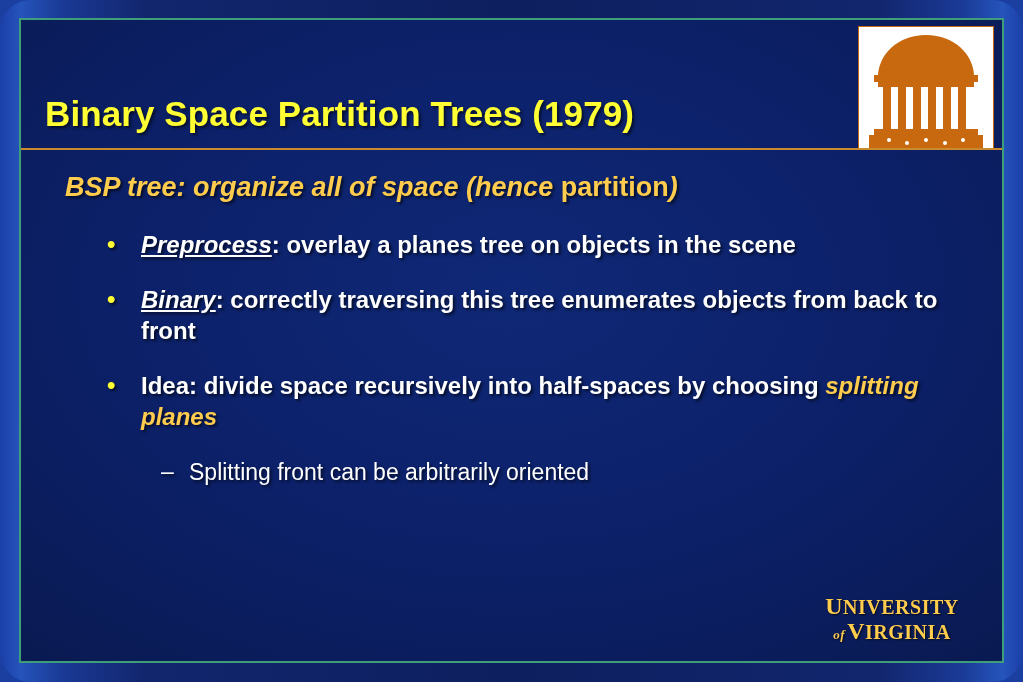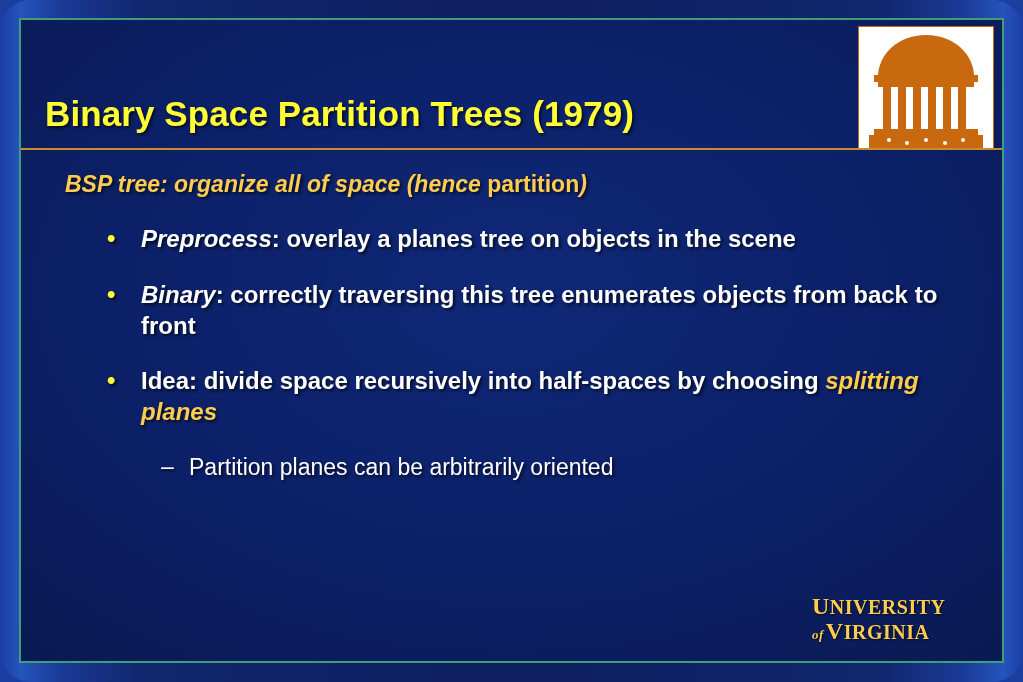--- a/index.html
+++ b/index.html
@@ -94,21 +94,21 @@
   .body-area {
     position: absolute;
     left: 0;
     top: 132px;
     width: 100%;
     padding: 18px 28px 0 28px;
   }
 
   .lvl1 {
     color: #ffcc4d;
-    font-size: 23px;
+    font-size: 27px;
     font-weight: bold;
     font-style: italic;
     line-height: 1.28;
     text-shadow: 2px 2px 3px rgba(0,0,0,0.65);
     margin-left: 16px;
     text-indent: 0;
     max-width: 900px;
   }
   .lvl1 .plain {
     font-style: normal;
@@ -133,20 +133,21 @@
     position: absolute;
     left: 0;
     top: -1px;
     color: #ffff33;
     font-size: 24px;
     line-height: 1.3;
   }
   .lvl2 em {
     color: #ffffff;
     font-style: italic;
+    text-decoration: underline;
   }
   .lvl2 .yellow-ital {
     color: #ffcc4d;
     font-style: italic;
   }
 
   .lvl3 {
     position: relative;
     color: #ffffff;
     font-size: 23px;
@@ -163,21 +164,21 @@
     color: #ffffff;
     font-size: 23px;
   }
 
   
   .uva-mark {
     position: absolute;
     right: 30px;
     bottom: 18px;
     width: 160px;
-    text-align: left;
+    text-align: center;
     color: #ffcc4d;
     line-height: 1.02;
     text-shadow: 1px 1px 2px rgba(0,0,0,0.7);
   }
   .uva-mark .u-line {
     font-family: "Liberation Serif", serif;
     font-size: 20px;
     letter-spacing: 0.5px;
     font-weight: bold;
   }
@@ -252,21 +253,21 @@
         <em>Binary</em><span>: correctly traversing this tree enumerates objects from back to front</span>
       </div>
 
       <div class="lvl2">
         <span class="bullet">•</span>
         <span>Idea: divide space recursively into half-spaces by choosing </span><span class="yellow-ital">splitting planes</span>
       </div>
 
       <div class="lvl3">
         <span class="dash">–</span>
-        <span>Partition planes can be arbitrarily oriented</span>
+        <span>Splitting front can be arbitrarily oriented</span>
       </div>
 
     </div>
 
     <div class="uva-mark">
       <div class="u-line"><span class="cap">U</span><span>NIVERSITY</span></div>
       <div class="u-line"><span class="of">of</span><span class="cap">V</span><span>IRGINIA</span></div>
     </div>
 
   </div>

